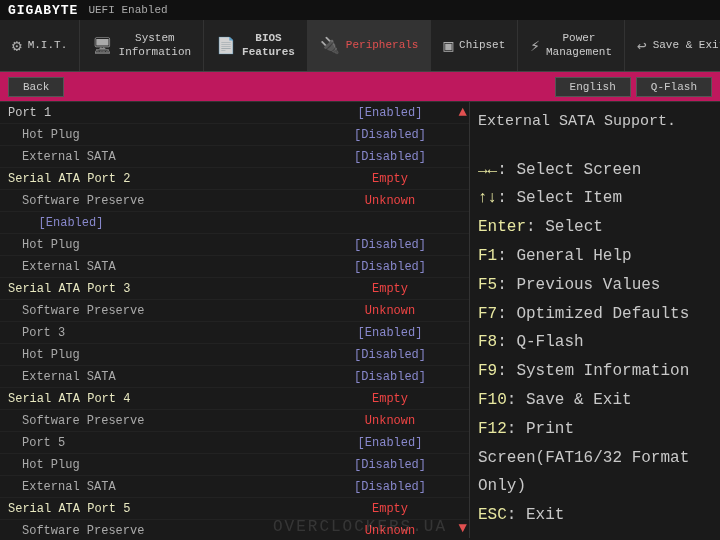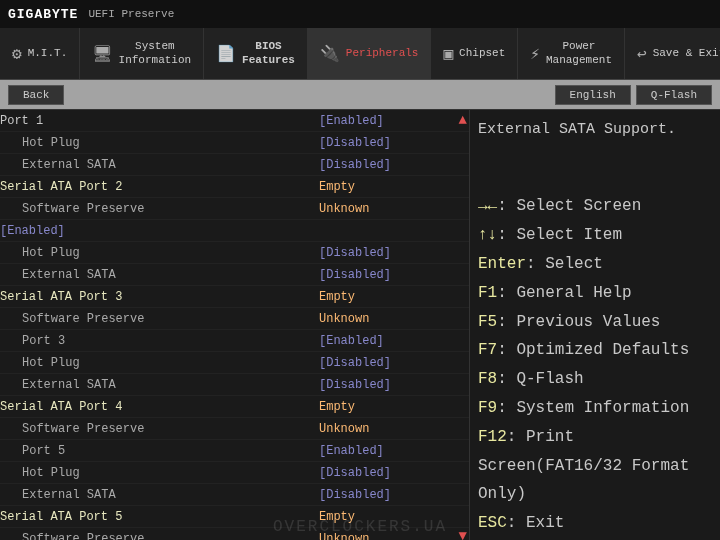--- a/index.html
+++ b/index.html
@@ -9,21 +9,21 @@
       background: #1a1a1a;
       font-family: 'Courier New', monospace;
       font-size: 12px;
       color: #c8c8c8;
       overflow: hidden;
     }
 
     
     #topbar {
       background: #111;
-      height: 28px;
+      height: 20px;
       display: flex;
       align-items: center;
       padding: 0 8px;
     }
     #brand {
       color: #fff;
       font-weight: bold;
       font-size: 13px;
       letter-spacing: 1px;
     }
@@ -55,21 +55,21 @@
     .nav-item.active { background: #333; color: #fff; }
     .nav-item.peripherals { color: #e05050; }
     .nav-icon {
       font-size: 16px;
       opacity: 0.8;
     }
     .nav-label { line-height: 1.2; text-align: center; }
 
     
     #toolbar {
-      background: #a3a3a3;
+      background: #be185d;
       height: 30px;
       display: flex;
       align-items: center;
       justify-content: space-between;
       padding: 0 8px;
       border-bottom: 1px solid #333;
     }
     .toolbar-btn {
       background: #333;
       border: 1px solid #555;
@@ -105,42 +105,43 @@
       display: flex;
       height: 22px;
       align-items: center;
       border-bottom: 1px solid #222;
     }
     .settings-row.section-header {
       background: transparent;
     }
     .row-label {
       flex: 1;
+      padding-left: 8px;
       color: #c8c8c8;
       white-space: nowrap;
     }
     .row-label.indent {
       padding-left: 22px;
       color: #aaa;
     }
     .row-label.section {
       color: #e8e8c0;
       font-weight: normal;
     }
     .row-value {
       width: 150px;
       padding-right: 8px;
-      text-align: left;
+      text-align: center;
       color: #c8c8c8;
     }
     .row-value.bracketed {
       color: #8888cc;
     }
     .row-value.plain {
-      color: #fdba74;
+      color: #ef4444;
     }
     .scroll-arrow {
       position: absolute;
       right: 2px;
       color: #e05050;
       font-size: 14px;
     }
     .scroll-arrow.top { top: 2px; }
     .scroll-arrow.bottom { bottom: 2px; }
 
@@ -176,21 +177,21 @@
       font-size: 16px;
       letter-spacing: 2px;
       pointer-events: none;
     }
   </style>
 </head>
 <body>
 
 <div id="topbar">
   <span id="brand">GIGABYTE</span>
-  <span id="dualbios">UEFI Preserve</span>
+  <span id="dualbios">UEFI Enabled</span>
 </div>
 
 <div id="navbar">
     <div class="nav-item">
       <span class="nav-icon">⚙</span>
       <span class="nav-label" style="white-space: pre;">M.I.T.</span>
     </div>
     <div class="nav-item">
       <span class="nav-icon">🖥</span>
       <span class="nav-label" style="white-space: pre;">System
@@ -318,19 +319,20 @@
     <div id="help-text">External SATA Support.</div>
     <div id="key-help">
         <div><span class="key-label">→←</span><span>: Select Screen</span></div>
         <div><span class="key-label">↑↓</span><span>: Select Item</span></div>
         <div><span class="key-label">Enter</span><span>: Select</span></div>
         <div><span class="key-label">F1</span><span>: General Help</span></div>
         <div><span class="key-label">F5</span><span>: Previous Values</span></div>
         <div><span class="key-label">F7</span><span>: Optimized Defaults</span></div>
         <div><span class="key-label">F8</span><span>: Q-Flash</span></div>
         <div><span class="key-label">F9</span><span>: System Information</span></div>
+        <div><span class="key-label">F10</span><span>: Save &amp; Exit</span></div>
         <div><span class="key-label">F12</span><span>: Print Screen(FAT16/32 Format Only)</span></div>
         <div><span class="key-label">ESC</span><span>: Exit</span></div>
       </div>
   </div>
 </div>
 
 <div id="watermark">OVERCLOCKERS.UA</div>
 
 </body></html>

